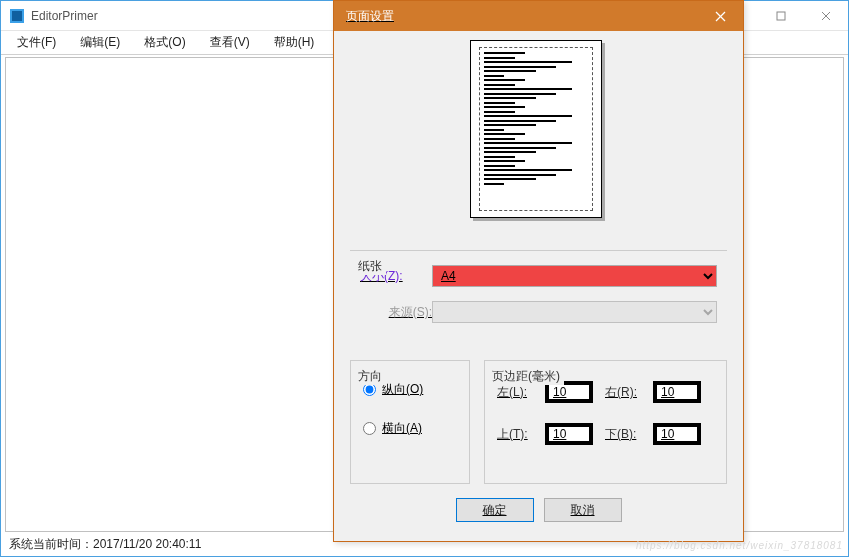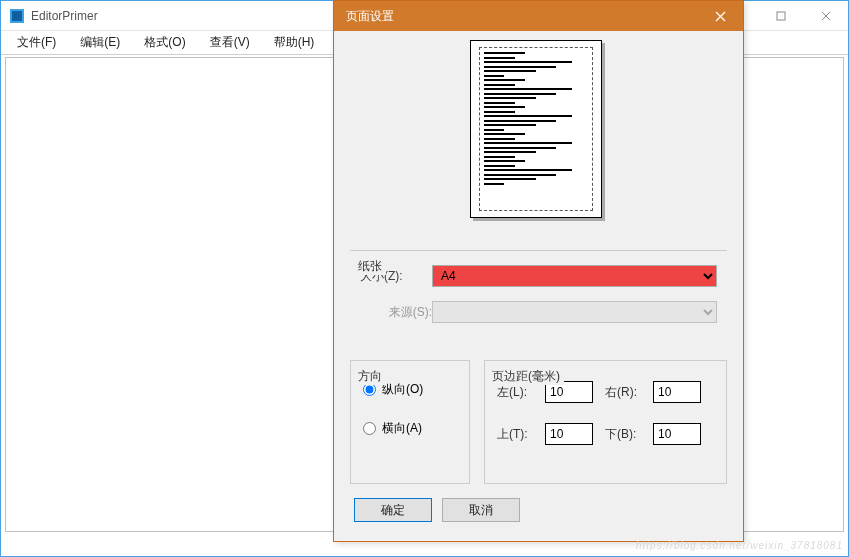--- a/index.html
+++ b/index.html
@@ -11,58 +11,58 @@
   .main-titlebar .app-icon { width: 16px; height: 16px; margin-right: 6px; }
   .main-titlebar .title { color: #555; }
   .main-titlebar .win-controls { margin-left: auto; display: flex; height: 100%; }
   .main-titlebar .win-btn { width: 45px; display: flex; align-items: center; justify-content: center; color: #888; }
   .menu-bar { height: 24px; display: flex; align-items: center; padding: 0 6px; gap: 4px; border-bottom: 1px solid #d0d0d0; }
   .menu-bar .menu-item { padding: 2px 10px; color: #222; }
   .content-area { position: absolute; top: 56px; left: 4px; right: 4px; bottom: 24px; border: 1px solid #c0c0c0; background: #fff; }
   .status-bar { position: absolute; bottom: 2px; left: 8px; right: 8px; height: 20px; display: flex; align-items: center; color: #222; }
 
   
-  .dialog { position: absolute; left: 333px; top: 0; width: 411px; height: 542px; background: #f0f0f0; border: 1px solid #c86a1a; box-shadow: 2px 2px 6px rgba(0,0,0,0.15); }
+  .dialog { position: absolute; left: 333px; top: 0; width: 411px; height: 542px; background: #f0f0f0; border: 1px solid #c86a1a; box-shadow: 2px 2px 6px rgba(0,0,0,0.15); text-decoration: underline; }
   .dlg-titlebar { height: 30px; background: #d17a2b; color: #fff; display: flex; align-items: center; padding-left: 12px; }
   .dlg-titlebar .dlg-title { font-size: 12px; }
   .dlg-titlebar .dlg-close { margin-left: auto; width: 45px; height: 100%; display: flex; align-items: center; justify-content: center; color: #fff; font-size: 14px; }
   .dlg-body { padding: 12px 16px 0 16px; }
 
   
   .preview-wrap { display: flex; justify-content: center; margin-bottom: 12px; }
   .preview-shadow { width: 132px; height: 178px; background: #aaa; position: relative; }
   .preview-page { position: absolute; top: -3px; left: -3px; width: 132px; height: 178px; background: #fff; border: 1px solid #000; padding: 6px 8px; }
   .preview-inner { width: 100%; height: 100%; border: 1px dashed #555; padding: 4px; overflow: hidden; }
   .preview-inner .line { height: 2px; background: #000; margin-bottom: 2.5px; }
   .preview-inner .l20 { width: 20%; } .preview-inner .l30 { width: 30%; }
   .preview-inner .l40 { width: 40%; } .preview-inner .l50 { width: 50%; }
   .preview-inner .l70 { width: 70%; } .preview-inner .l85 { width: 85%; }
 
   .group { margin-bottom: 10px; }
   .group-box { border-top: 1px solid #ccc; padding: 14px 10px 10px 10px; position: relative; }
   .group-title-float { position: relative; top: 25px; background: #f0f0f0; display: inline-block; padding: 0 4px; margin-left: 4px; color: #333; z-index: 1; }
 
   .row { display: flex; align-items: center; margin-bottom: 14px; }
-  .row .lbl { width: 72px; color: #404040; }
+  .row .lbl { width: 72px; color: #6d28d9; }
   .row .lbl.disabled { color: #999; text-align: right; }
   .row select { flex: 1; height: 22px; border: 1px solid #adadad; background: #ef4444; padding: 0 4px; }
   .row select:disabled { background: #e1e1e1; color: #888; }
 
   .two-col { display: flex; gap: 14px; }
   .col { flex: 1; }
   .col .group-box { border: 1px solid #ccc; border-radius: 0; padding: 20px 12px 12px 12px; height: 124px; }
 
   .radio-row { display: flex; align-items: center; margin-bottom: 22px; gap: 6px; }
   .radio-row input { margin: 0; }
 
   .margins-grid { display: grid; grid-template-columns: 40px 52px 40px 52px; gap: 20px 8px; align-items: center; }
   .margins-grid .mlbl { color: #333; }
-  .margins-grid input { height: 22px; border: 1px solid #000000; padding: 0 4px; width: 48px; }
-
-  .dlg-actions { display: flex; justify-content: flex-start; gap: 10px; padding: 14px 20px; }
+  .margins-grid input { height: 22px; border: 4px solid #000000; padding: 0 4px; width: 48px; }
+
+  .dlg-actions { display: flex; justify-content: center; gap: 10px; padding: 14px 20px; }
   .dlg-actions button { width: 78px; height: 24px; border: 1px solid #adadad; background: #e1e1e1; color: #222; cursor: pointer; }
   .dlg-actions button.primary { border: 1.5px solid #0078d7; background: #e1e1e1; }
 
   .watermark { position: absolute; right: 6px; bottom: 6px; color: #d9d9d9; font-size: 10px; font-style: italic; letter-spacing: 1px; pointer-events: none; }
 </style>
 </head>
 <body>
 
 <div class="main-window">
   <div class="main-titlebar">
@@ -93,20 +93,24 @@
     </div>
   </div>
   <div class="menu-bar">
     <div class="menu-item">文件(F)</div>
     <div class="menu-item">编辑(E)</div>
     <div class="menu-item">格式(O)</div>
     <div class="menu-item">查看(V)</div>
     <div class="menu-item">帮助(H)</div>
   </div>
   <div class="content-area"></div>
+  <div class="status-bar">
+    <span>系统当前时间：</span>
+    <span>2017/11/20 20:40:11</span>
+  </div>
 </div>
 
 <div class="dialog">
   <div class="dlg-titlebar">
     <span class="dlg-title">页面设置</span>
     <div class="dlg-close">
       <svg width="11" height="11">
           <line x1="1" y1="1" x2="10" y2="10" stroke="#fff" stroke-width="1.3"></line>
           <line x1="10" y1="1" x2="1" y2="10" stroke="#fff" stroke-width="1.3"></line>
         </svg>

